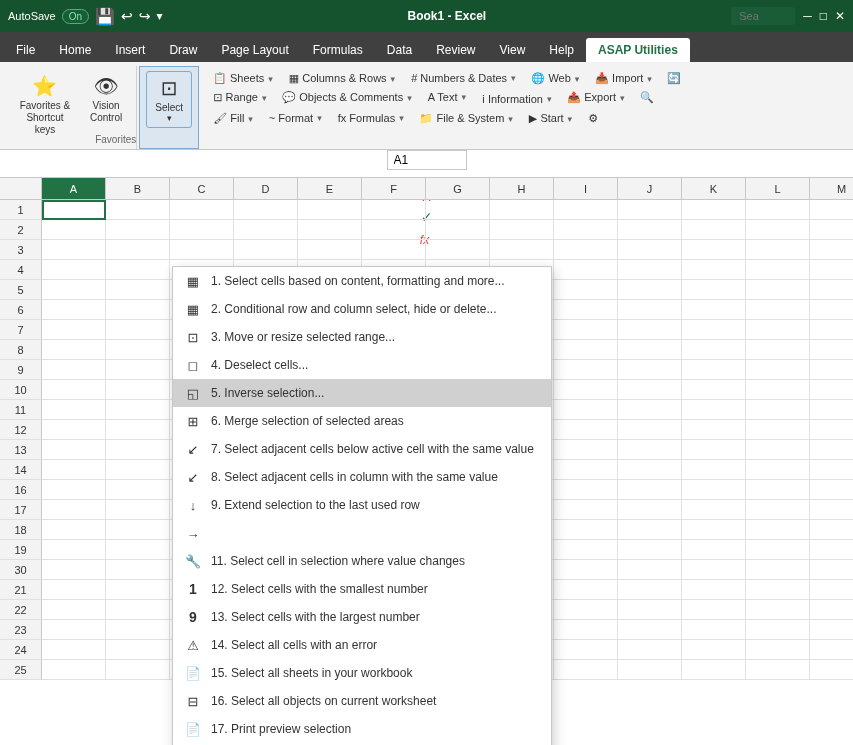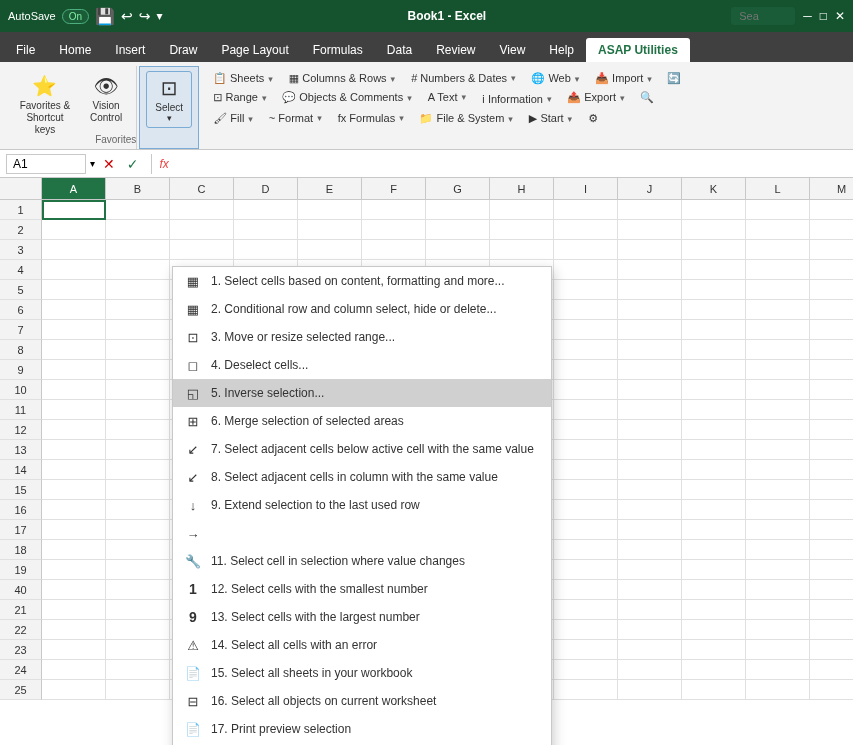--- a/index.html
+++ b/index.html
@@ -98,20 +98,21 @@
 
     
     .formula-bar {
       height: 28px;
       background: white;
       border-bottom: 1px solid #c8c8c8;
       display: flex;
       align-items: center;
       gap: 4px;
       padding: 0 6px;
+      flex-direction: column;
     }
     .cell-ref {
       width: 80px;
       border: 1px solid #c8c8c8;
       padding: 2px 6px;
       font-size: 12px;
     }
     .formula-bar-divider { width: 1px; height: 20px; background: #c8c8c8; margin: 0 4px; }
     .formula-input { flex: 1; border: none; font-size: 12px; outline: none; }
 
@@ -540,36 +541,20 @@
           <div class="grid-cell"></div>
           <div class="grid-cell"></div>
           <div class="grid-cell"></div>
           <div class="grid-cell"></div>
           <div class="grid-cell"></div>
           <div class="grid-cell"></div>
           <div class="grid-cell"></div>
           <div class="grid-cell"></div>
         </div>
         <div class="grid-row">
-          <div class="row-header">15</div>
-          <div class="grid-cell"></div>
-          <div class="grid-cell"></div>
-          <div class="grid-cell"></div>
-          <div class="grid-cell"></div>
-          <div class="grid-cell"></div>
-          <div class="grid-cell"></div>
-          <div class="grid-cell"></div>
-          <div class="grid-cell"></div>
-          <div class="grid-cell"></div>
-          <div class="grid-cell"></div>
-          <div class="grid-cell"></div>
-          <div class="grid-cell"></div>
-          <div class="grid-cell"></div>
-        </div>
-        <div class="grid-row">
           <div class="row-header">16</div>
           <div class="grid-cell"></div>
           <div class="grid-cell"></div>
           <div class="grid-cell"></div>
           <div class="grid-cell"></div>
           <div class="grid-cell"></div>
           <div class="grid-cell"></div>
           <div class="grid-cell"></div>
           <div class="grid-cell"></div>
           <div class="grid-cell"></div>
@@ -620,21 +605,21 @@
           <div class="grid-cell"></div>
           <div class="grid-cell"></div>
           <div class="grid-cell"></div>
           <div class="grid-cell"></div>
           <div class="grid-cell"></div>
           <div class="grid-cell"></div>
           <div class="grid-cell"></div>
           <div class="grid-cell"></div>
         </div>
         <div class="grid-row">
-          <div class="row-header">40</div>
+          <div class="row-header">30</div>
           <div class="grid-cell"></div>
           <div class="grid-cell"></div>
           <div class="grid-cell"></div>
           <div class="grid-cell"></div>
           <div class="grid-cell"></div>
           <div class="grid-cell"></div>
           <div class="grid-cell"></div>
           <div class="grid-cell"></div>
           <div class="grid-cell"></div>
           <div class="grid-cell"></div>

